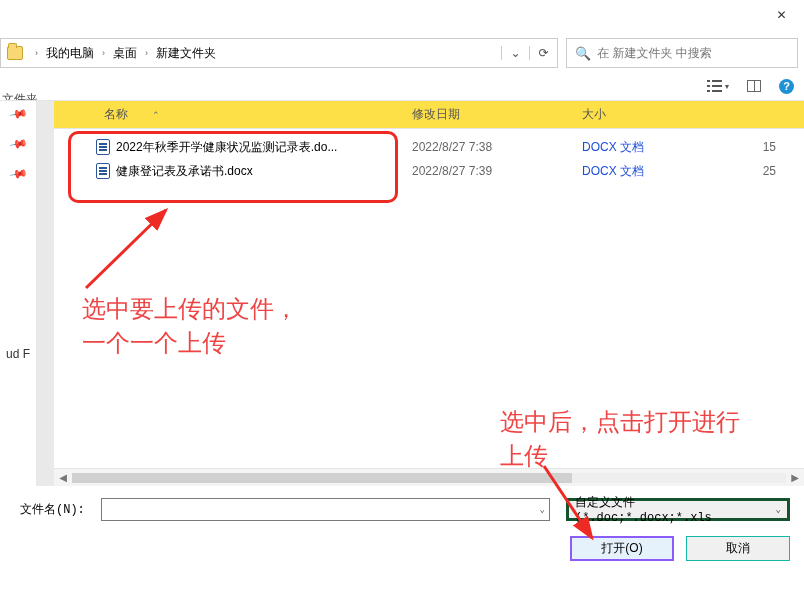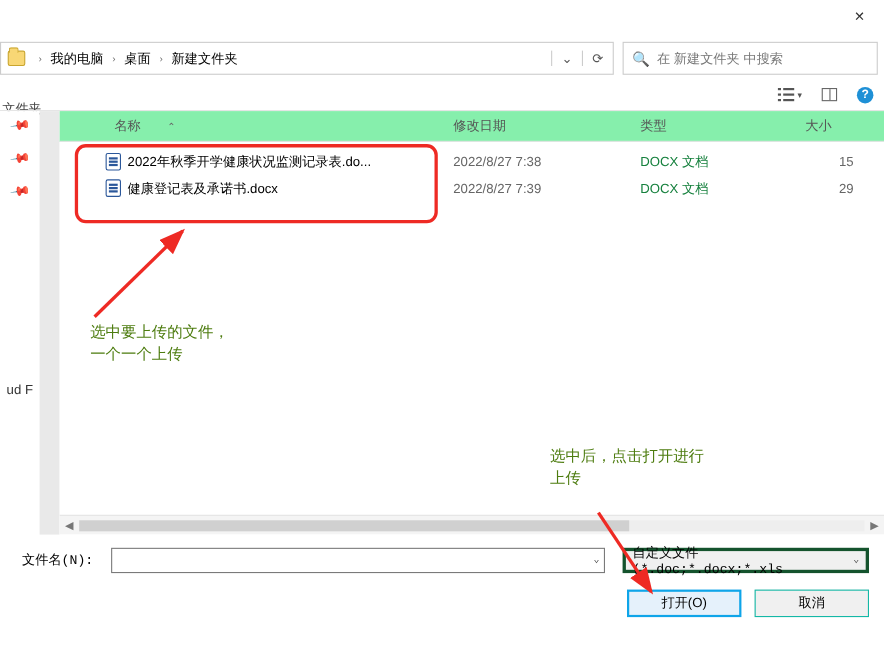--- a/index.html
+++ b/index.html
@@ -126,63 +126,63 @@
 
   .filepane {
     flex:1;
     display:flex; flex-direction:column;
     position:relative;
     overflow:hidden;
   }
   .cols {
     display:flex;
     border-bottom:1px solid #e5e5e5;
-    background:#86efac;
+    background:#fde047;
     color:#555;
     height:28px;
     align-items:center;
   }
   .col { padding: 0 8px; display:flex; align-items:center; gap:4px; }
   .col-name { width: 350px; padding-left:50px; }
   .col-date { width: 170px; }
   .col-type { width: 150px; }
   .col-size { width: 60px; }
   .sort-caret { font-size:9px; color:#666; margin-left: 20px; }
 
   .files {
     padding: 6px 0;
   }
   .file-row {
     display:flex; align-items:center; height:24px;
   }
   .file-name-cell { width:350px; display:flex; align-items:center; padding-left: 42px; }
   .file-date-cell { width:170px; color:#666; padding-left:8px; }
-  .file-type-cell { width:150px; color:#15803d; padding-left:8px; }
+  .file-type-cell { width:150px; color:#1d4ed8; padding-left:8px; }
   .file-size-cell { width:60px; color:#666; text-align:right; padding-right:8px; }
   .doc-ico {
     width:14px; height:16px; background:#fff; border:1px solid #2b579a; border-radius:2px;
     margin-right:6px; position:relative;
   }
   .doc-ico::after {
     content:"";
     position:absolute; left:2px; top:3px;
     width:8px; height:2px; background:#2b579a; box-shadow: 0 3px 0 #2b579a, 0 6px 0 #2b579a;
   }
   .fname { white-space:nowrap; overflow:hidden; text-overflow:ellipsis; max-width: 290px; }
 
   .selection-rect {
     position:absolute;
     border: 3px solid #ee2a24;
     border-radius: 10px;
     pointer-events:none;
   }
   .ann-text {
     position:absolute;
-    color:#4d7c0f;
-    font-size:14px;
+    color:#ef4444;
+    font-size:24px;
     font-weight:400;
     line-height:1.4;
     pointer-events:none;
   }
 
   
   .hscroll-row {
     height: 18px;
     border-top: 1px solid #e5e5e5;
     display:flex; align-items:center; justify-content:space-between;
@@ -219,21 +219,21 @@
   }
 
   .btn-row {
     display:flex; justify-content:flex-end; gap:12px; margin-top:14px;
   }
   .btn {
     width:104px; height:25px;
     display:flex; align-items:center; justify-content:center;
     background:#f0f0f0; border:1px solid #14b8a6;
   }
-  .btn.primary { border:2px solid #0ea5e9; background:#e5f1fb; }
+  .btn.primary { border:2px solid #8b5cf6; background:#e5f1fb; }
 
   
   .arrow-svg { position:absolute; pointer-events:none; }
 </style>
 </head>
 <body>
 
 <div class="titlebar">
   <div class="close-btn">
     <span>✕</span>
@@ -297,42 +297,41 @@
   <div class="left-gutter"></div>
 
   <div class="filepane">
 
     <div class="cols">
       <div class="col col-name">
         <span>名称</span>
         <span class="sort-caret">⌃</span>
       </div>
       <div class="col col-date">修改日期</div>
-      <div class="col col-type">类型</div>
       <div class="col col-size">大小</div>
     </div>
 
     <div class="files">
       <div class="file-row">
         <div class="file-name-cell">
           <span class="doc-ico"></span>
           <span class="fname">2022年秋季开学健康状况监测记录表.do...</span>
         </div>
         <div class="file-date-cell">2022/8/27 7:38</div>
         <div class="file-type-cell">DOCX 文档</div>
         <div class="file-size-cell">15</div>
       </div>
       <div class="file-row">
         <div class="file-name-cell">
           <span class="doc-ico"></span>
           <span class="fname">健康登记表及承诺书.docx</span>
         </div>
         <div class="file-date-cell">2022/8/27 7:39</div>
         <div class="file-type-cell">DOCX 文档</div>
-        <div class="file-size-cell">29</div>
+        <div class="file-size-cell">25</div>
       </div>
     </div>
 
     <div class="hscroll-row">
       <div class="hs-btn">◀</div>
       <div class="hs-track">
         <div class="hs-thumb"></div>
       </div>
       <div class="hs-btn">▶</div>
     </div>

